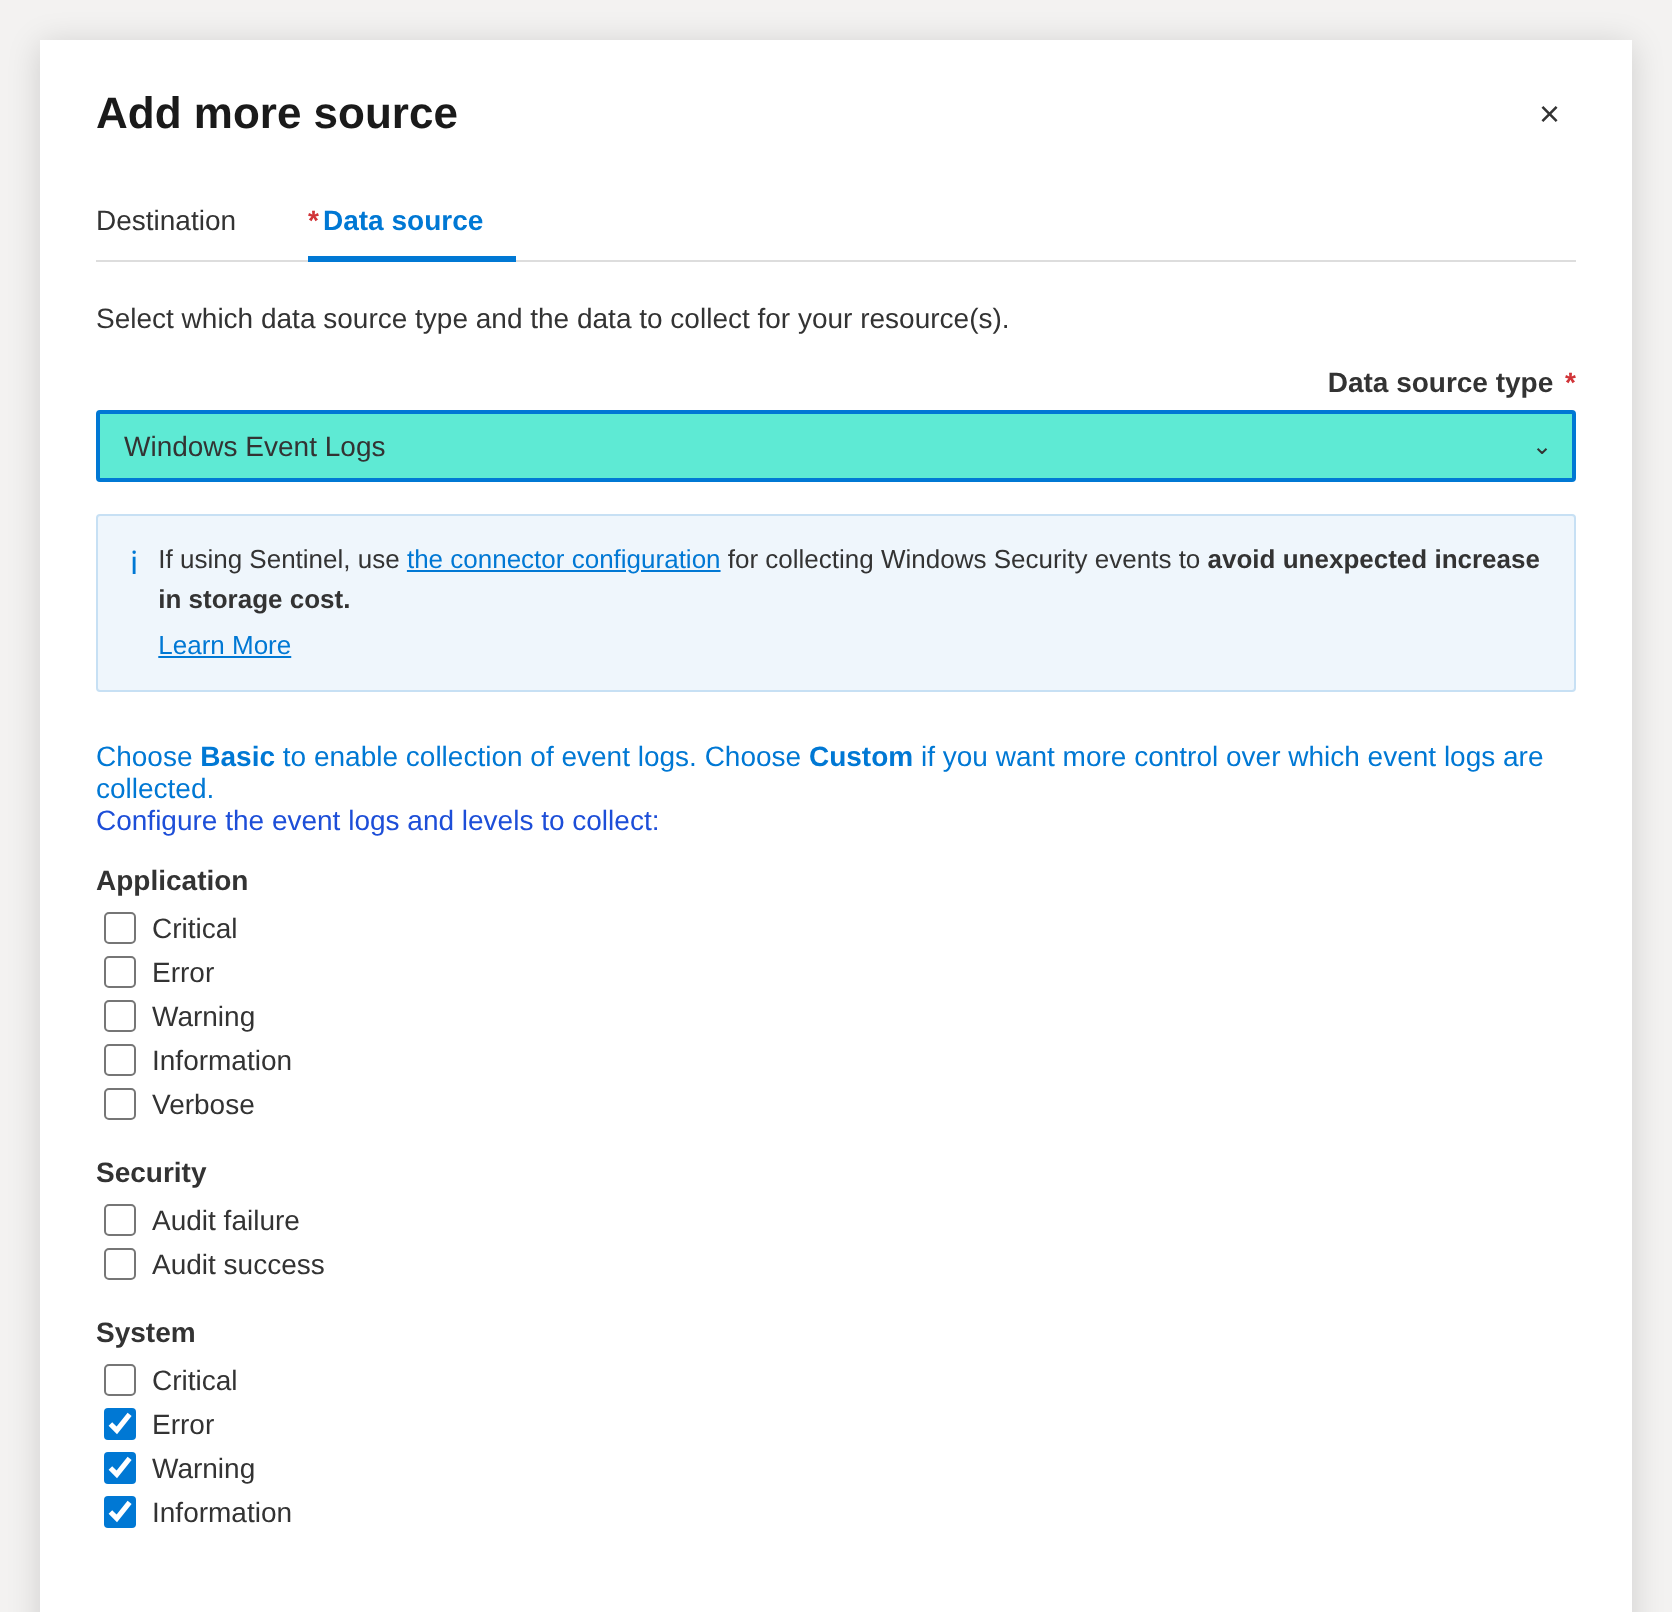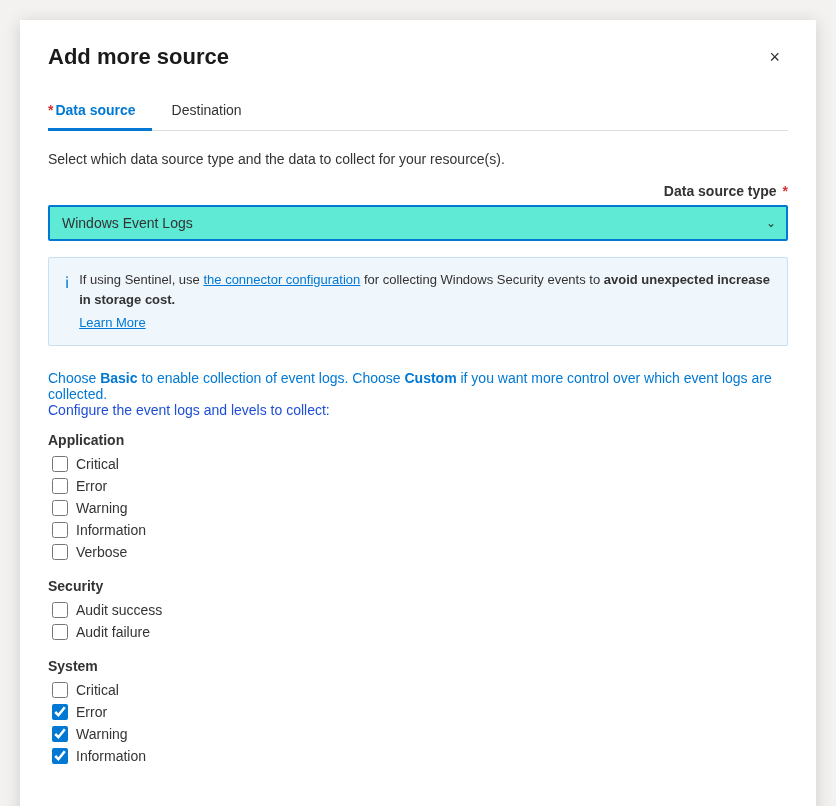--- a/index.html
+++ b/index.html
@@ -217,25 +217,25 @@
 <body>
 
 <div class="dialog">
 
   <div class="dialog-header">
     <h1 class="dialog-title">Add more source</h1>
     <button class="close-btn">×</button>
   </div>
 
   <div class="tabs">
+    <div class="tab">
+      <span>Destination</span>
+    </div>
     <div class="tab active">
       <span class="required-star">*</span><span>Data source</span>
-    </div>
-    <div class="tab">
-      <span>Destination</span>
     </div>
   </div>
 
   <p class="section-desc">Select which data source type and the data to collect for your resource(s).</p>
 
   <div class="form-group">
     <label class="form-label">
       <span>Data source type</span><span class="required-star"> *</span>
     </label>
     <div class="select-wrapper">
@@ -281,26 +281,26 @@
           <label for="cb-0-3">Information</label>
         </div>
         <div class="checkbox-item">
           <input type="checkbox" id="cb-0-4" style="">
           <label for="cb-0-4">Verbose</label>
         </div>
       </div>
       <div class="log-section">
         <div class="log-section-title">Security</div>
         <div class="checkbox-item">
+          <input type="checkbox" id="cb-1-1" style="">
+          <label for="cb-1-1">Audit failure</label>
+        </div>
+        <div class="checkbox-item">
           <input type="checkbox" id="cb-1-0" style="">
           <label for="cb-1-0">Audit success</label>
-        </div>
-        <div class="checkbox-item">
-          <input type="checkbox" id="cb-1-1" style="">
-          <label for="cb-1-1">Audit failure</label>
         </div>
       </div>
       <div class="log-section">
         <div class="log-section-title">System</div>
         <div class="checkbox-item">
           <input type="checkbox" id="cb-2-0" style="">
           <label for="cb-2-0">Critical</label>
         </div>
         <div class="checkbox-item">
           <input type="checkbox" id="cb-2-1" checked="" style="">

